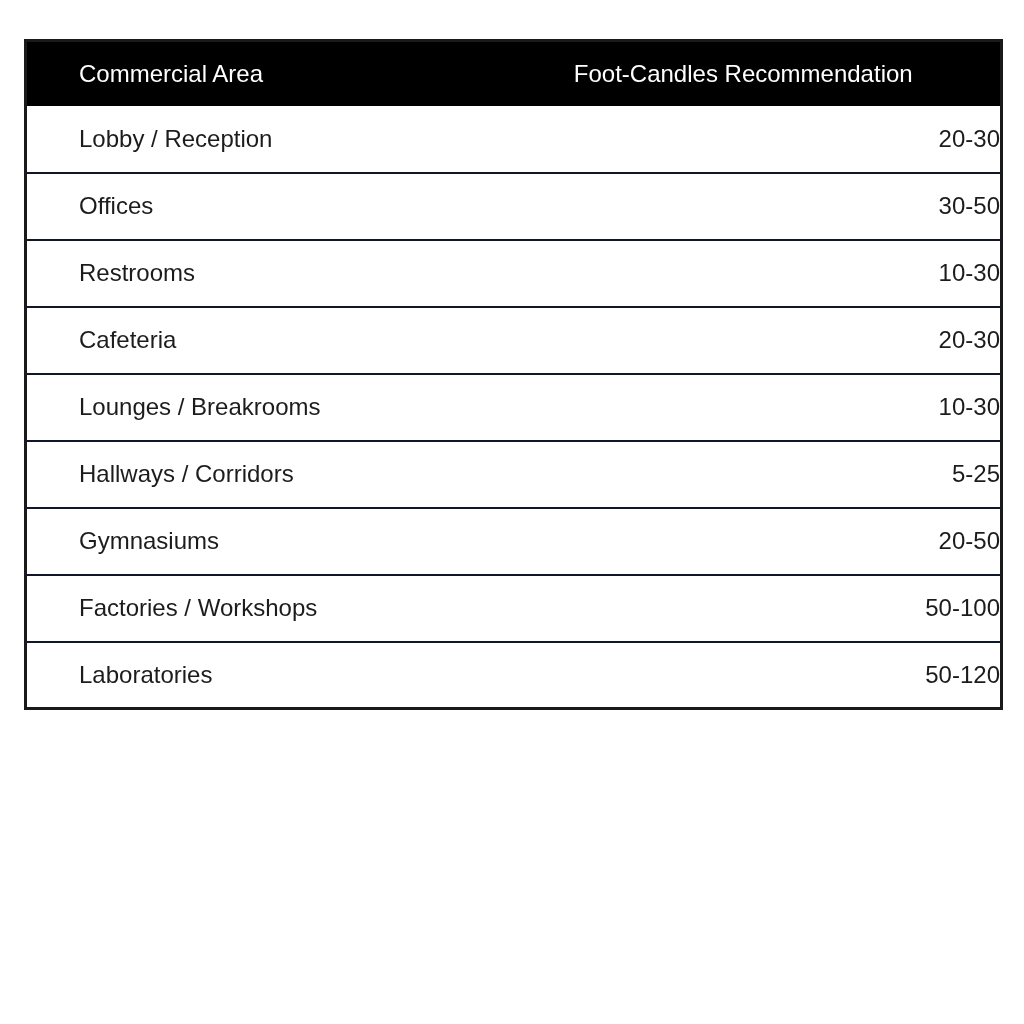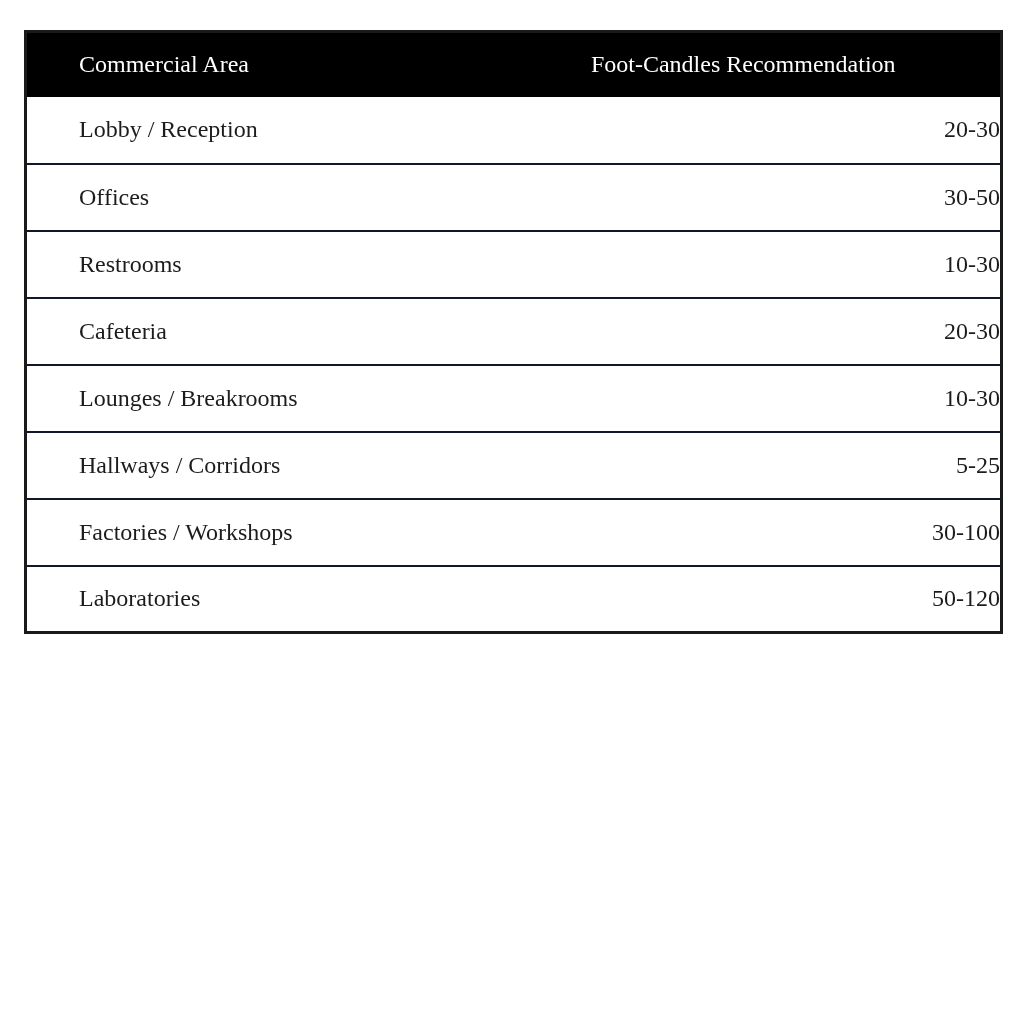--- a/index.html
+++ b/index.html
@@ -7,23 +7,22 @@
     padding: 0;
     background: #ffffff;
     width: 1024px;
     height: 1024px;
     font-family: "Liberation Sans", sans-serif;
     -webkit-font-smoothing: antialiased;
   }
   .table-wrap {
     position: absolute;
     left: 24px;
-    top: 30px;
+    top: 39px;
     width: 897px;
-    font-family: Liberation Serif, serif;
   }
   table.fc-table {
     width: 100%;
     border-collapse: collapse;
     table-layout: fixed;
     border: 3px solid #1a1a1a;
   }
   table.fc-table col.col-area { width: 461px; }
   table.fc-table col.col-value { width: 515px; }
 
@@ -108,22 +107,26 @@
       </tr>
       <tr>
         <td class="c-area">Lounges / Breakrooms</td>
         <td class="c-value">10-30</td>
       </tr>
       <tr>
         <td class="c-area">Hallways / Corridors</td>
         <td class="c-value">5-25</td>
       </tr>
       <tr>
+        <td class="c-area">Gymnasiums</td>
+        <td class="c-value">20-50</td>
+      </tr>
+      <tr>
         <td class="c-area">Factories / Workshops</td>
-        <td class="c-value">30-100</td>
+        <td class="c-value">50-100</td>
       </tr>
       <tr>
         <td class="c-area">Laboratories</td>
         <td class="c-value">50-120</td>
       </tr>
     </tbody>
   </table>
 </div>
 
 </body></html>

